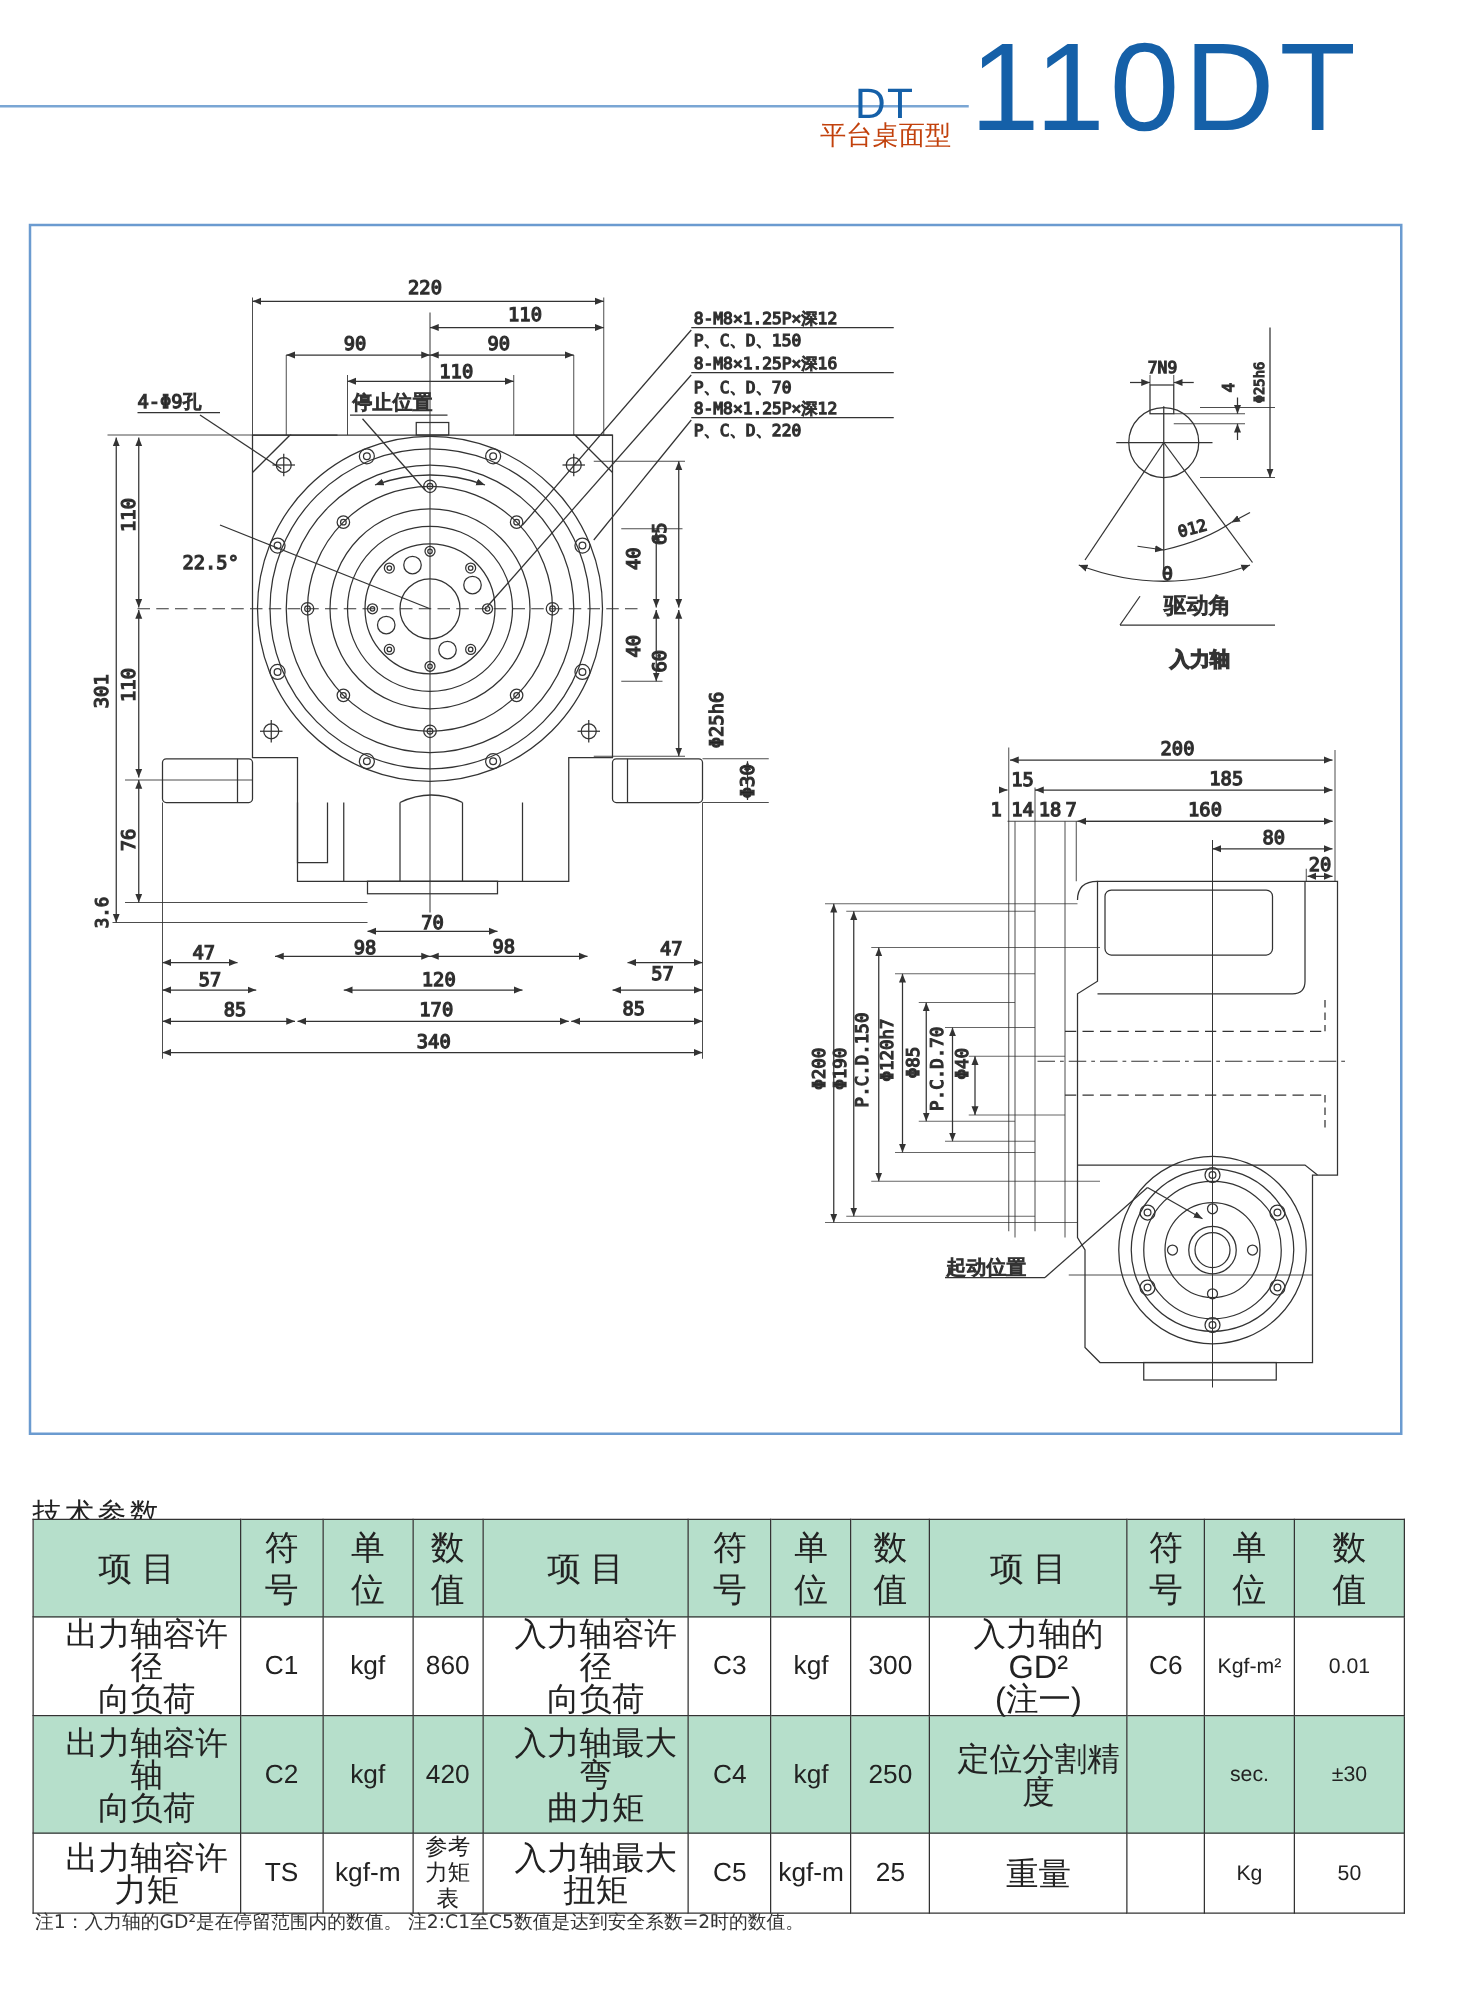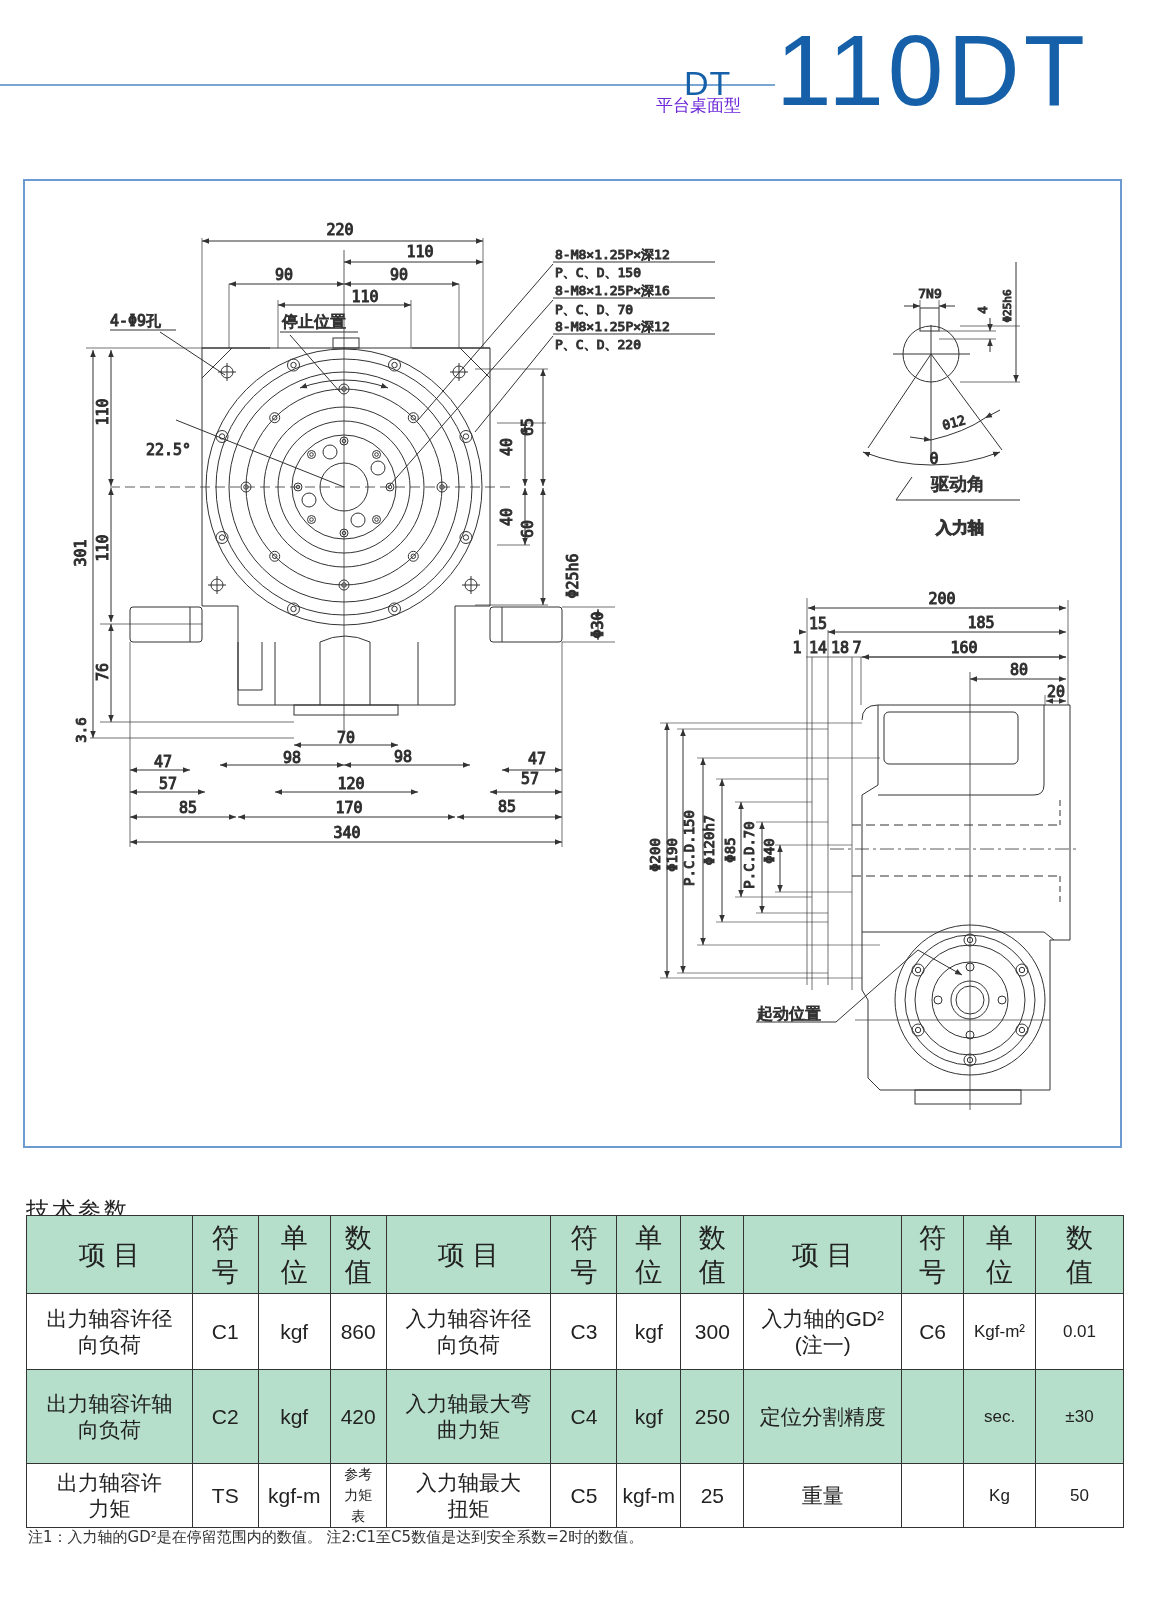--- a/index.html
+++ b/index.html
@@ -1,39 +1,39 @@
 <!DOCTYPE html>
 <html><head>
 <meta charset="utf-8">
 <style>
   html, body { margin:0; padding:0; background:#ffffff; }
   body { width:1174px; height:1599px; position:relative; overflow:hidden;
          font-family:"DejaVu Sans", sans-serif; color:#222; }
   .hdr-line { position:absolute; left:0; top:84px; width:775px; height:2px; background:#7aa6d4; }
   .hdr-series { position:absolute; left:684px; top:64px; font-family:"Liberation Sans", sans-serif;
                 font-size:34px; color:#1560a8; letter-spacing:1px; }
-  .hdr-sub { position:absolute; left:656px; top:94px; font-size:17px; color:#6d28d9; }
+  .hdr-sub { position:absolute; left:656px; top:94px; font-size:21px; color:#c2410c; }
   .hdr-model { position:absolute; left:776px; top:20px; font-family:Liberation Sans, sans-serif;
                font-size:100px; color:#1560a8; letter-spacing:4px; line-height:1; }
   .frame { position:absolute; left:23px; top:179px; width:1099px; height:969px;
            border:2px solid #6b9bd0; box-sizing:border-box; }
   svg.draw { position:absolute; left:0; top:0; }
   svg text { font-family:"DejaVu Sans Mono", monospace; fill:#222; }
   .sec-title { position:absolute; left:26px; top:1178px; font-size:23px; color:#222; letter-spacing:3px;margin-top:17px; }
   table.spec { position:absolute; left:26px; top:1215px; width:1098px; border-collapse:collapse;
                font-family:"Liberation Sans", sans-serif; }
   table.spec td, table.spec th { border:1.5px solid #333; text-align:center; vertical-align:middle;
                color:#222; padding:0; font-weight:normal; }
   table.spec tr.head { background:#b6dfcb; height:78px;border-radius:17px; }
   table.spec tr.head th { font-size:27px; line-height:34px; }
   table.spec tr.r1 { height:76px; }
   table.spec tr.r2 { height:94px; background:#b6dfcb;margin-left:20px; }
   table.spec tr.r3 { height:64px; }
   table.spec td { font-size:21px; line-height:26px; }
-  table.spec td.item { font-size:21px; }
+  table.spec td.item { font-size:26px;padding-left:16px; }
   table.spec td.small { font-size:17px; }
   .note { position:absolute; left:28px; top:1528px; font-size:15px; color:#333; }
 </style>
 </head>
 <body>
 
 <div class="hdr-line"></div>
 <div class="hdr-series">DT</div>
 <div class="hdr-sub">平台桌面型</div>
 <div class="hdr-model">110DT</div>
@@ -451,21 +451,21 @@
     <td class="item">定位分割精度</td>
     <td></td>
     <td class="small">sec.</td>
     <td class="small">±30</td>
   </tr>
 
   <tr class="r3">
     <td class="item"><span>出力轴容许</span><br><span>力矩</span></td>
     <td>TS</td>
     <td>kgf-m</td>
-    <td style="font-size:14px;line-height:21px;"><span>参考</span><br><span>力矩</span><br><span>表</span></td>
+    <td style="font-size:18px;line-height:21px;"><span>参考</span><br><span>力矩</span><br><span>表</span></td>
     <td class="item"><span>入力轴最大</span><br><span>扭矩</span></td>
     <td>C5</td>
     <td>kgf-m</td>
     <td>25</td>
     <td class="item">重量</td>
     <td></td>
     <td class="small">Kg</td>
     <td class="small">50</td>
   </tr>
 </tbody>

